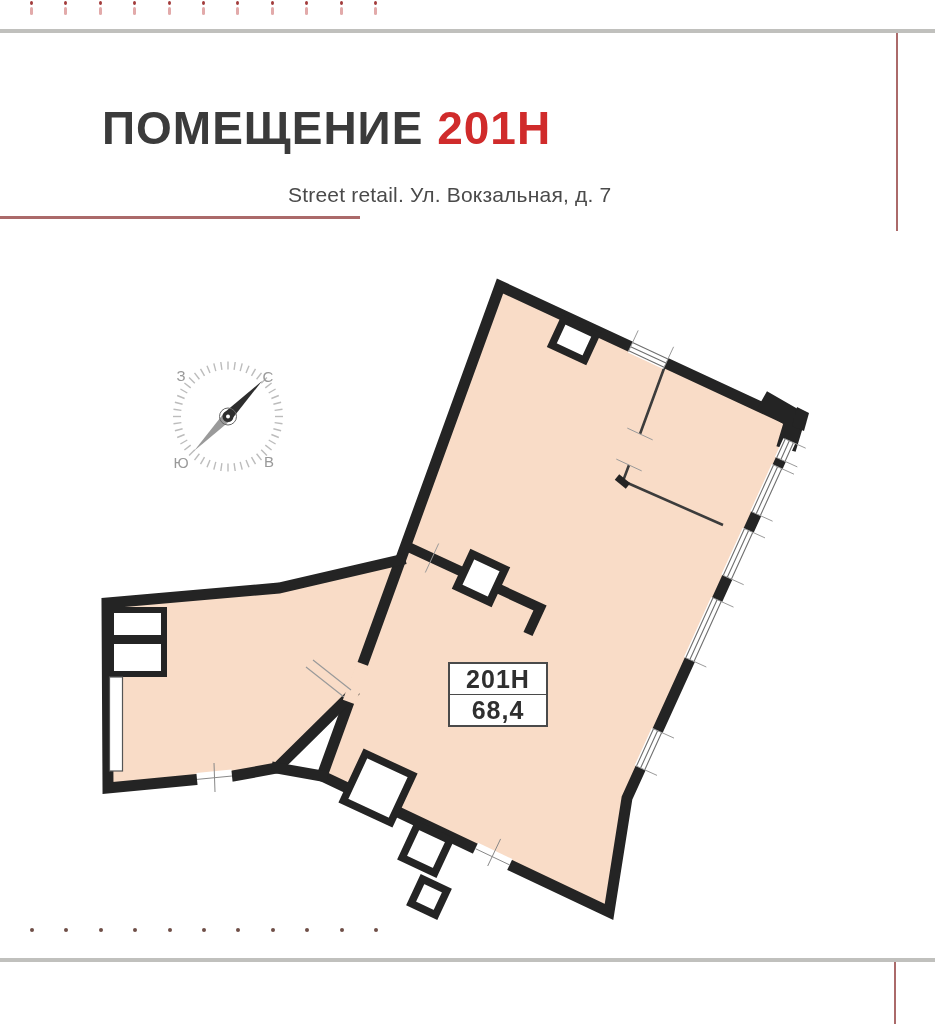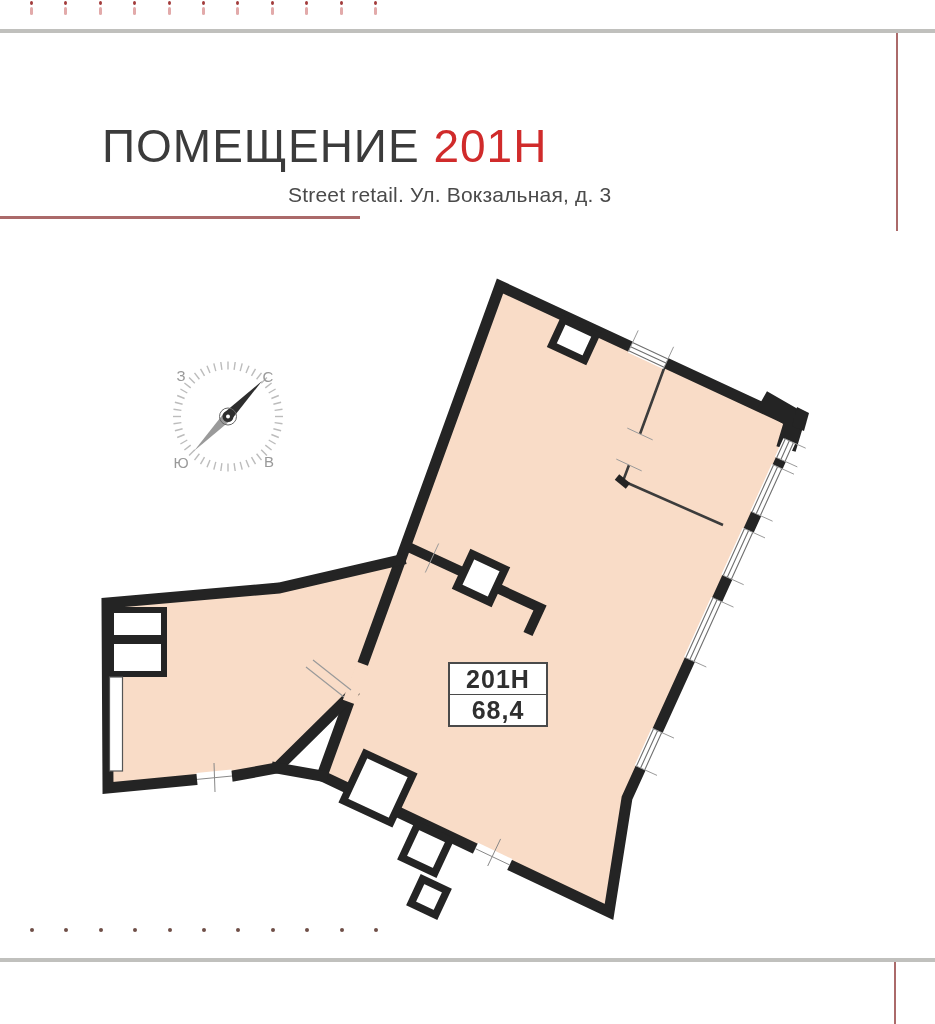--- a/index.html
+++ b/index.html
@@ -18,21 +18,21 @@
   
   .top-mark{position:absolute;top:0;width:3px;height:16px;}
   .top-mark .m-dot{position:absolute;top:1px;left:0;width:3px;height:4px;
       background:#a23b3b;border-radius:50%;}
   .top-mark .m-dash{position:absolute;top:7px;left:0;width:3px;height:8px;
       background:#e2aaaa;border-radius:2px;}
   .bottom-dot{position:absolute;top:928px;width:4px;height:4px;
       background:#6f4f47;border-radius:50%;}
 
   
-  .title{position:absolute;left:102px;top:119px;font-size:46px;font-weight:400;
+  .title{position:absolute;left:102px;top:101px;font-size:46px;font-weight:700;
       color:#3b3b3b;letter-spacing:1px;white-space:nowrap;}
   .title .num{color:var(--accent);}
   .subtitle{position:absolute;left:288px;top:183px;font-size:21px;
       color:#4a4a4a;letter-spacing:0.2px;white-space:nowrap;}
 
   
   .unit-box{position:absolute;left:448px;top:662px;width:100px;height:65px;
       background:#fff;border:2px solid #4a4a4a;box-sizing:border-box;
       display:flex;flex-direction:column;}
   .unit-box .row{flex:1;display:flex;align-items:center;justify-content:center;
@@ -103,21 +103,21 @@
     <div class="bottom-dot" style="left: 167.6px;"></div>
     <div class="bottom-dot" style="left: 202px;"></div>
     <div class="bottom-dot" style="left: 236.4px;"></div>
     <div class="bottom-dot" style="left: 270.8px;"></div>
     <div class="bottom-dot" style="left: 305.2px;"></div>
     <div class="bottom-dot" style="left: 339.6px;"></div>
     <div class="bottom-dot" style="left: 374px;"></div>
   </div>
 
 <div class="title"><span>ПОМЕЩЕНИЕ</span>&nbsp;<span class="num">201Н</span></div>
-<div class="subtitle">Street retail. Ул. Вокзальная, д. 3</div>
+<div class="subtitle">Street retail. Ул. Вокзальная, д. 7</div>
 
 <svg width="935" height="1024" viewBox="0 0 935 1024">
 
   <path d="M500,286 L797,424 L627,798 L609,912 L322,776 Z" fill="#f9dcc7"></path>
   <path d="M107,603 L279,588 L400,560 L352,694 L277,768 L233,776 L108,788 Z" fill="#f9dcc7"></path>
 
   <g stroke="#242424" fill="none">
     <path d="M404,545 L540,608 L528,634" stroke-width="10"></path>
   </g>
   <polygon points="489.7,601.9 504.9,569.3 472.3,554.1 457.1,586.7" fill="#ffffff" stroke="#242424" stroke-width="8"></polygon>

